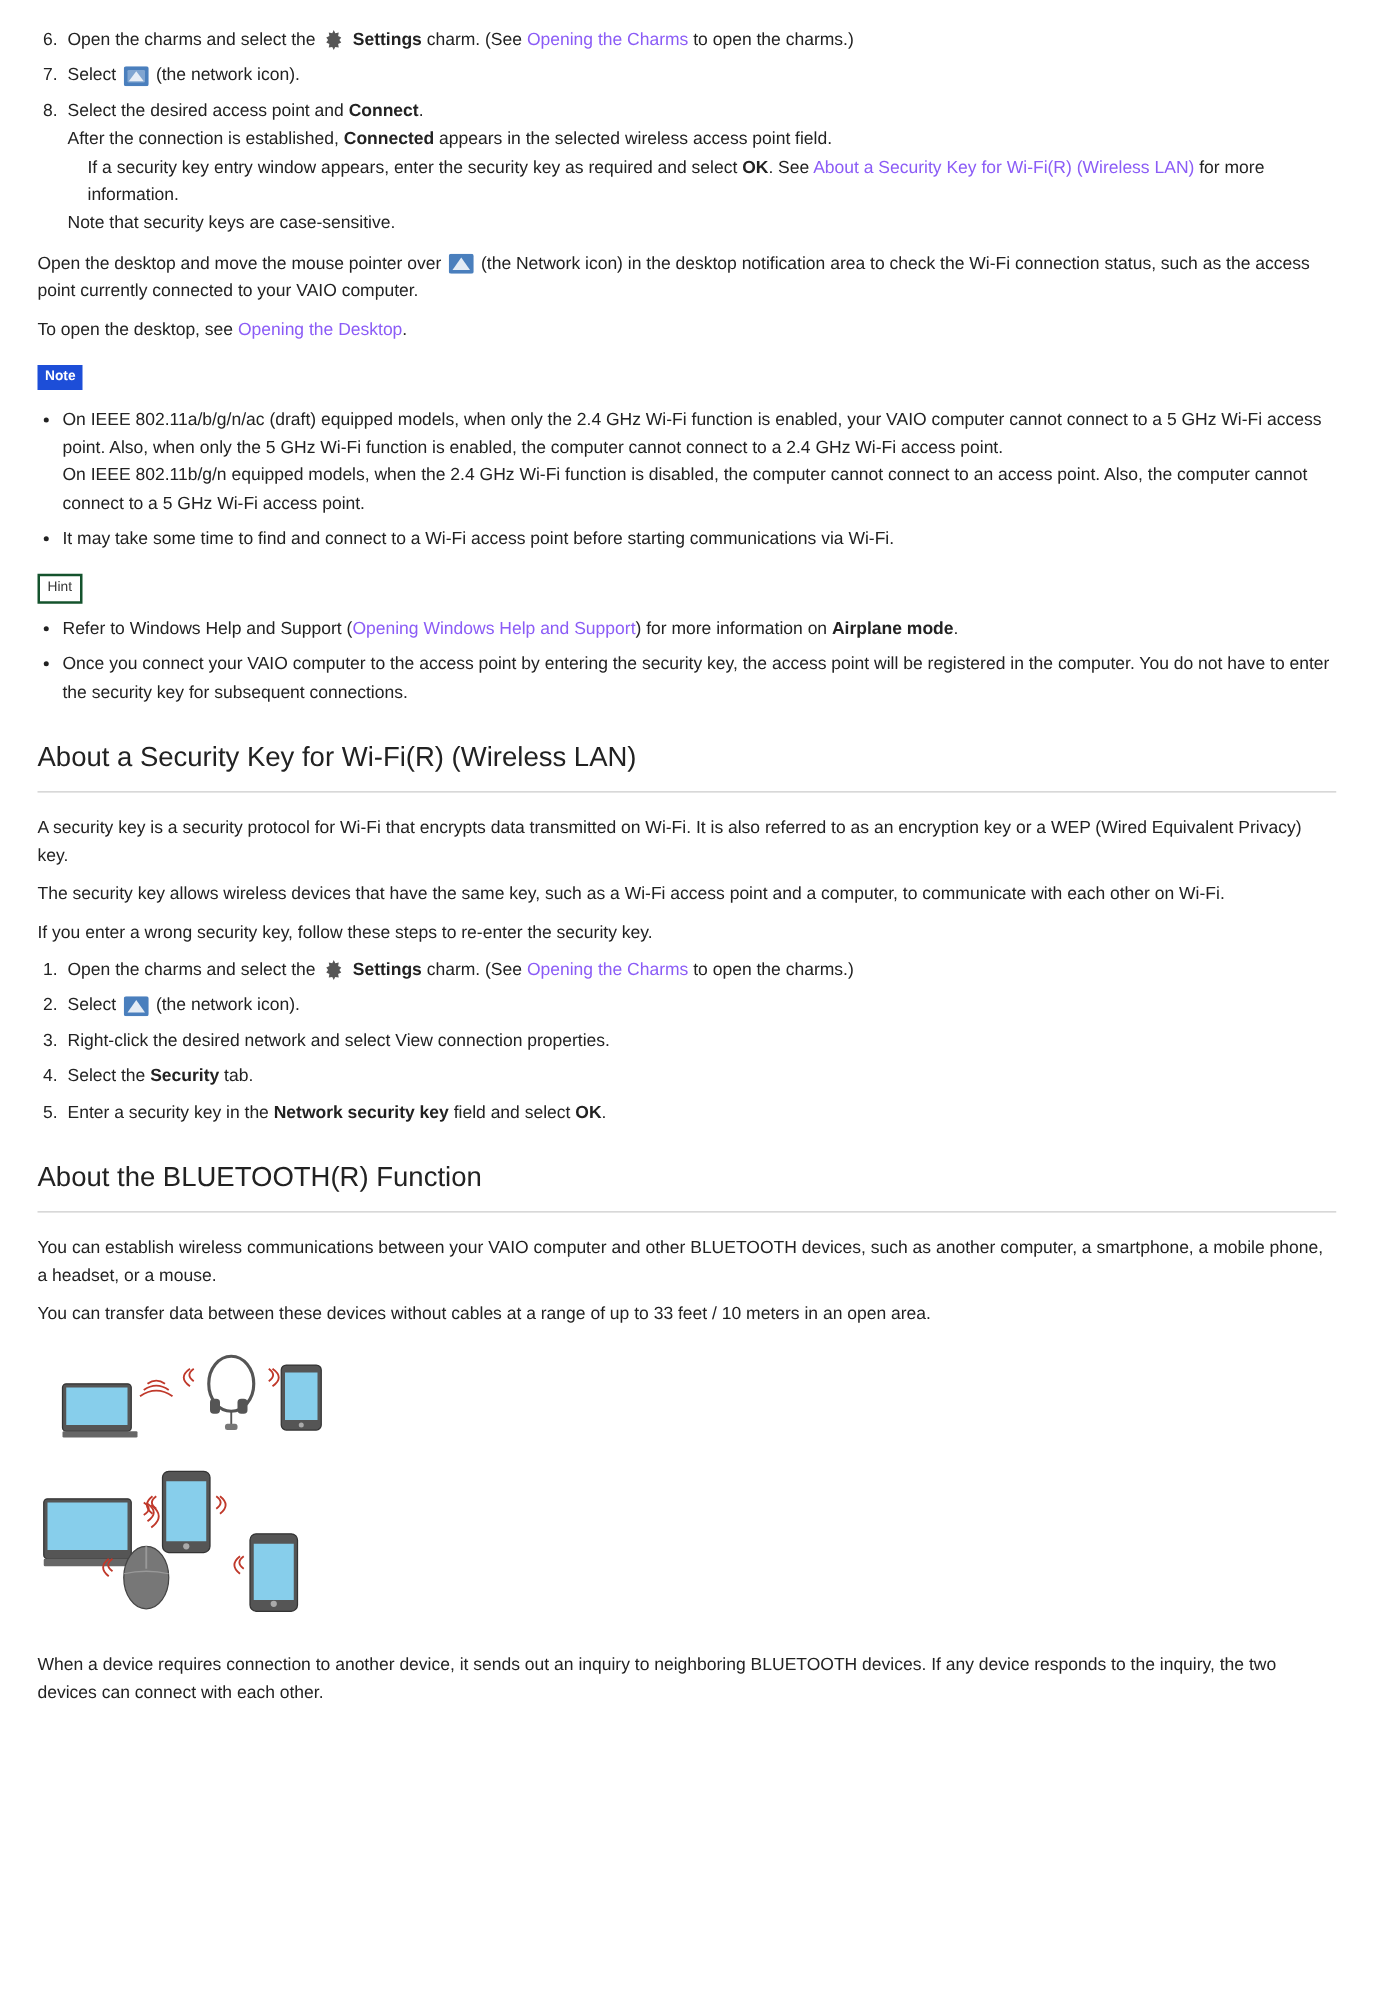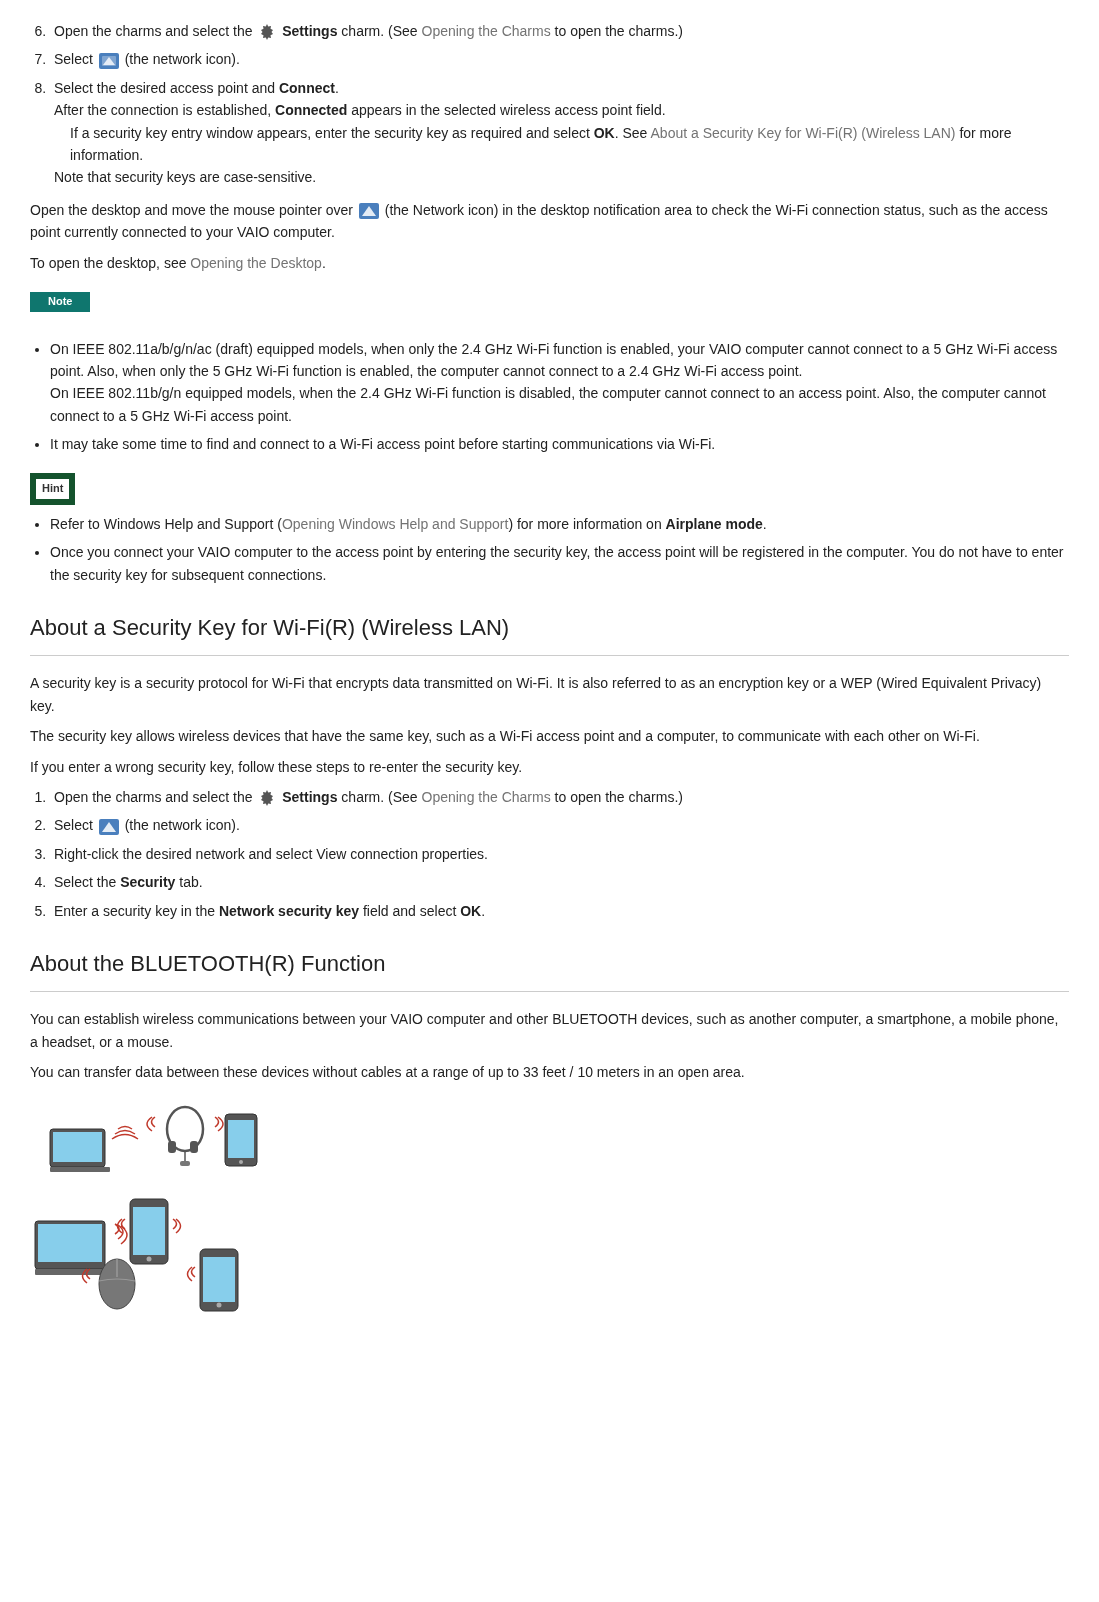--- a/index.html
+++ b/index.html
@@ -23,21 +23,21 @@
       padding-left: 4px;
     }
     ul {
       margin-left: 20px;
       margin-bottom: 8px;
     }
     ul li {
       margin-bottom: 6px;
     }
     .link {
-      color: #737373;
+      color: #8b5cf6;
       text-decoration: none;
       cursor: pointer;
     }
     .section-heading {
       font-size: 22px;
       font-weight: normal;
       margin-top: 24px;
       margin-bottom: 6px;
     }
     .subsection-heading {
@@ -46,35 +46,35 @@
       margin-top: 18px;
       margin-bottom: 8px;
     }
     .divider {
       border: none;
       border-top: 1px solid #ccc;
       margin: 10px 0 16px 0;
     }
     .note-badge {
       display: inline-block;
-      background: #0f766e;
+      background: #1d4ed8;
       color: #fff;
       font-size: 11px;
       font-weight: bold;
-      padding: 1px 18px;
-      margin-bottom: 26px;
+      padding: 1px 6px;
+      margin-bottom: 12px;
       margin-top: 10px;
     }
     .hint-badge {
       display: inline-block;
       background: #fff;
       color: #333;
       font-size: 11px;
-      font-weight: bold;
-      border: 6px solid #14532d;
+      font-weight: normal;
+      border: 2px solid #14532d;
       padding: 1px 6px;
       margin-bottom: 8px;
       margin-top: 10px;
     }
     .para {
       margin-bottom: 8px;
     }
     .bluetooth-img-container {
       margin: 16px 0;
     }
@@ -284,14 +284,15 @@
         <rect x="0" y="0" width="38" height="62" rx="5" fill="#555" stroke="#333" stroke-width="1"></rect>
         <rect x="3" y="8" width="32" height="45" fill="#87ceeb"></rect>
         <circle cx="19" cy="56" r="2.5" fill="#aaa"></circle>
 
         <path d="M-5 28 Q-12 23 -5 18" stroke="#c0392b" stroke-width="1.5" fill="none"></path>
         <path d="M-8 32 Q-17 25 -8 18" stroke="#c0392b" stroke-width="1.5" fill="none"></path>
       </g>
     </svg>
   </div>
 
+  <p class="para">When a device requires connection to another device, it sends out an inquiry to neighboring BLUETOOTH devices. If any device responds to the inquiry, the two devices can connect with each other.</p>
 
 </div>
 
 </body></html>

